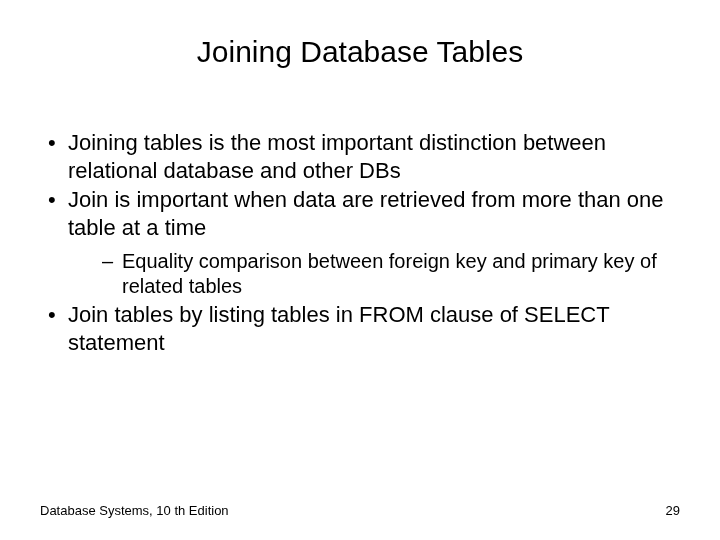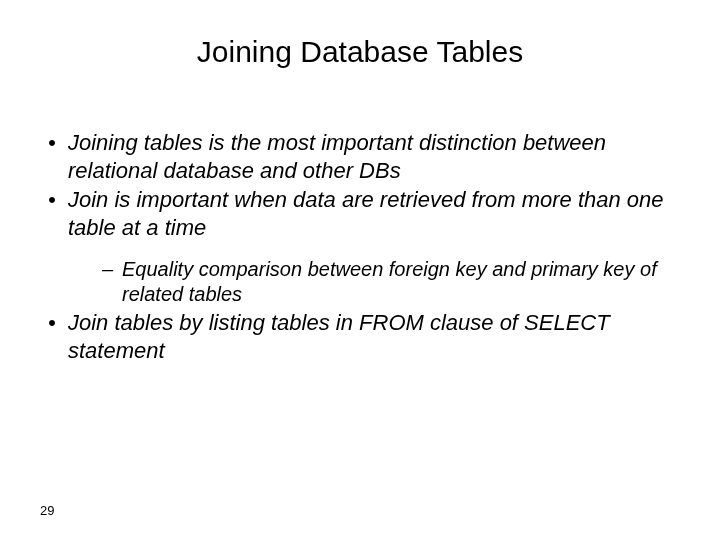--- a/index.html
+++ b/index.html
@@ -27,32 +27,31 @@
       font-size: 22px;
       line-height: 1.25;
     }
     .bullet-list {
       list-style: none;
     }
     .bullet-item {
       position: relative;
       padding-left: 28px;
       margin-bottom: 2px;
-      font-style: italic;
     }
     .bullet-item::before {
       content: "•";
       position: absolute;
       left: 8px;
       top: 0;
       font-size: 22px;
     }
     .sub-list {
       list-style: none;
-      margin-top: 16px;
+      margin-top: 8px;
     }
     .sub-item {
       position: relative;
       padding-left: 54px;
       font-size: 20px;
       line-height: 1.25;
       margin-bottom: 2px;
     }
     .sub-item::before {
       content: "–";
@@ -88,14 +87,15 @@
         </li>
       </ul>
     </li>
     <li class="bullet-item">
       <span>Join tables by listing tables in FROM clause of SELECT statement</span>
     </li>
   </ul>
 </div>
 
 <div class="footer">
+  <span>Database Systems, 10 th Edition</span>
   <span>29</span>
 </div>
 
 </body></html>

